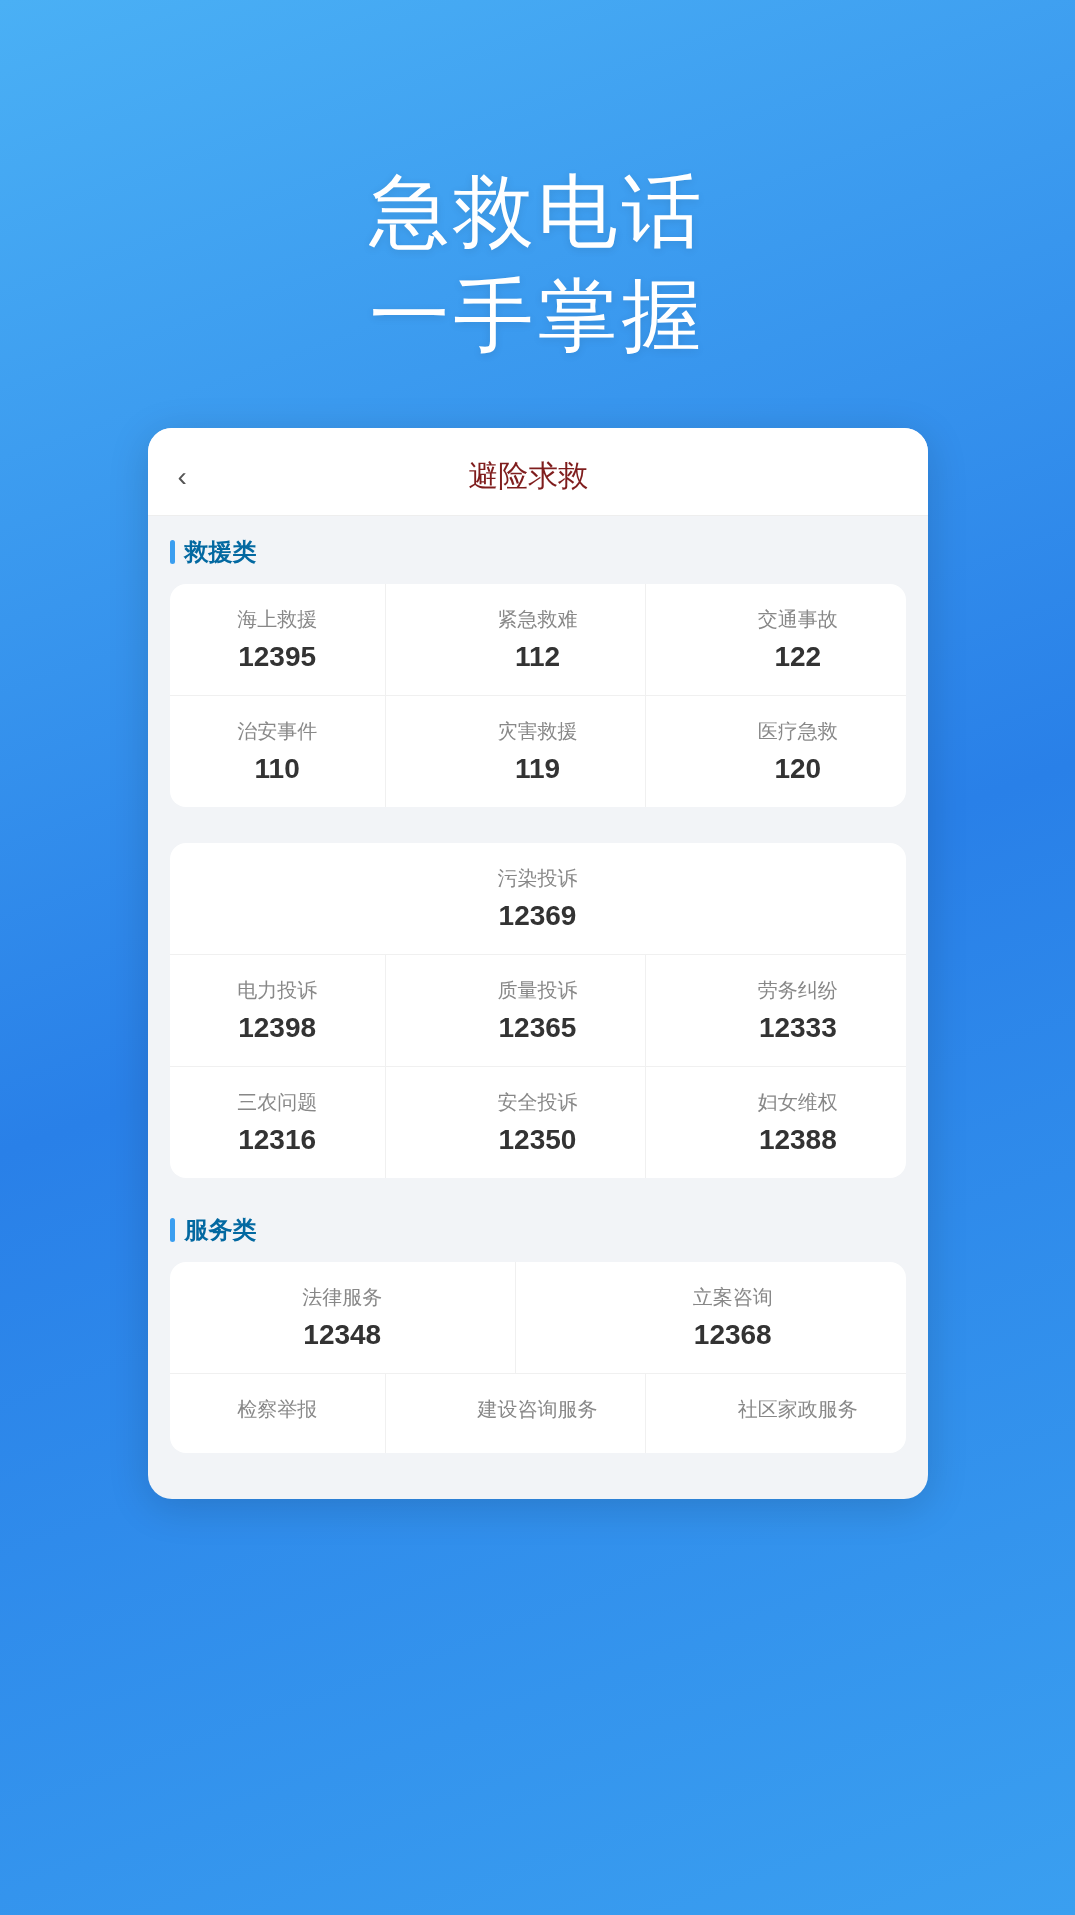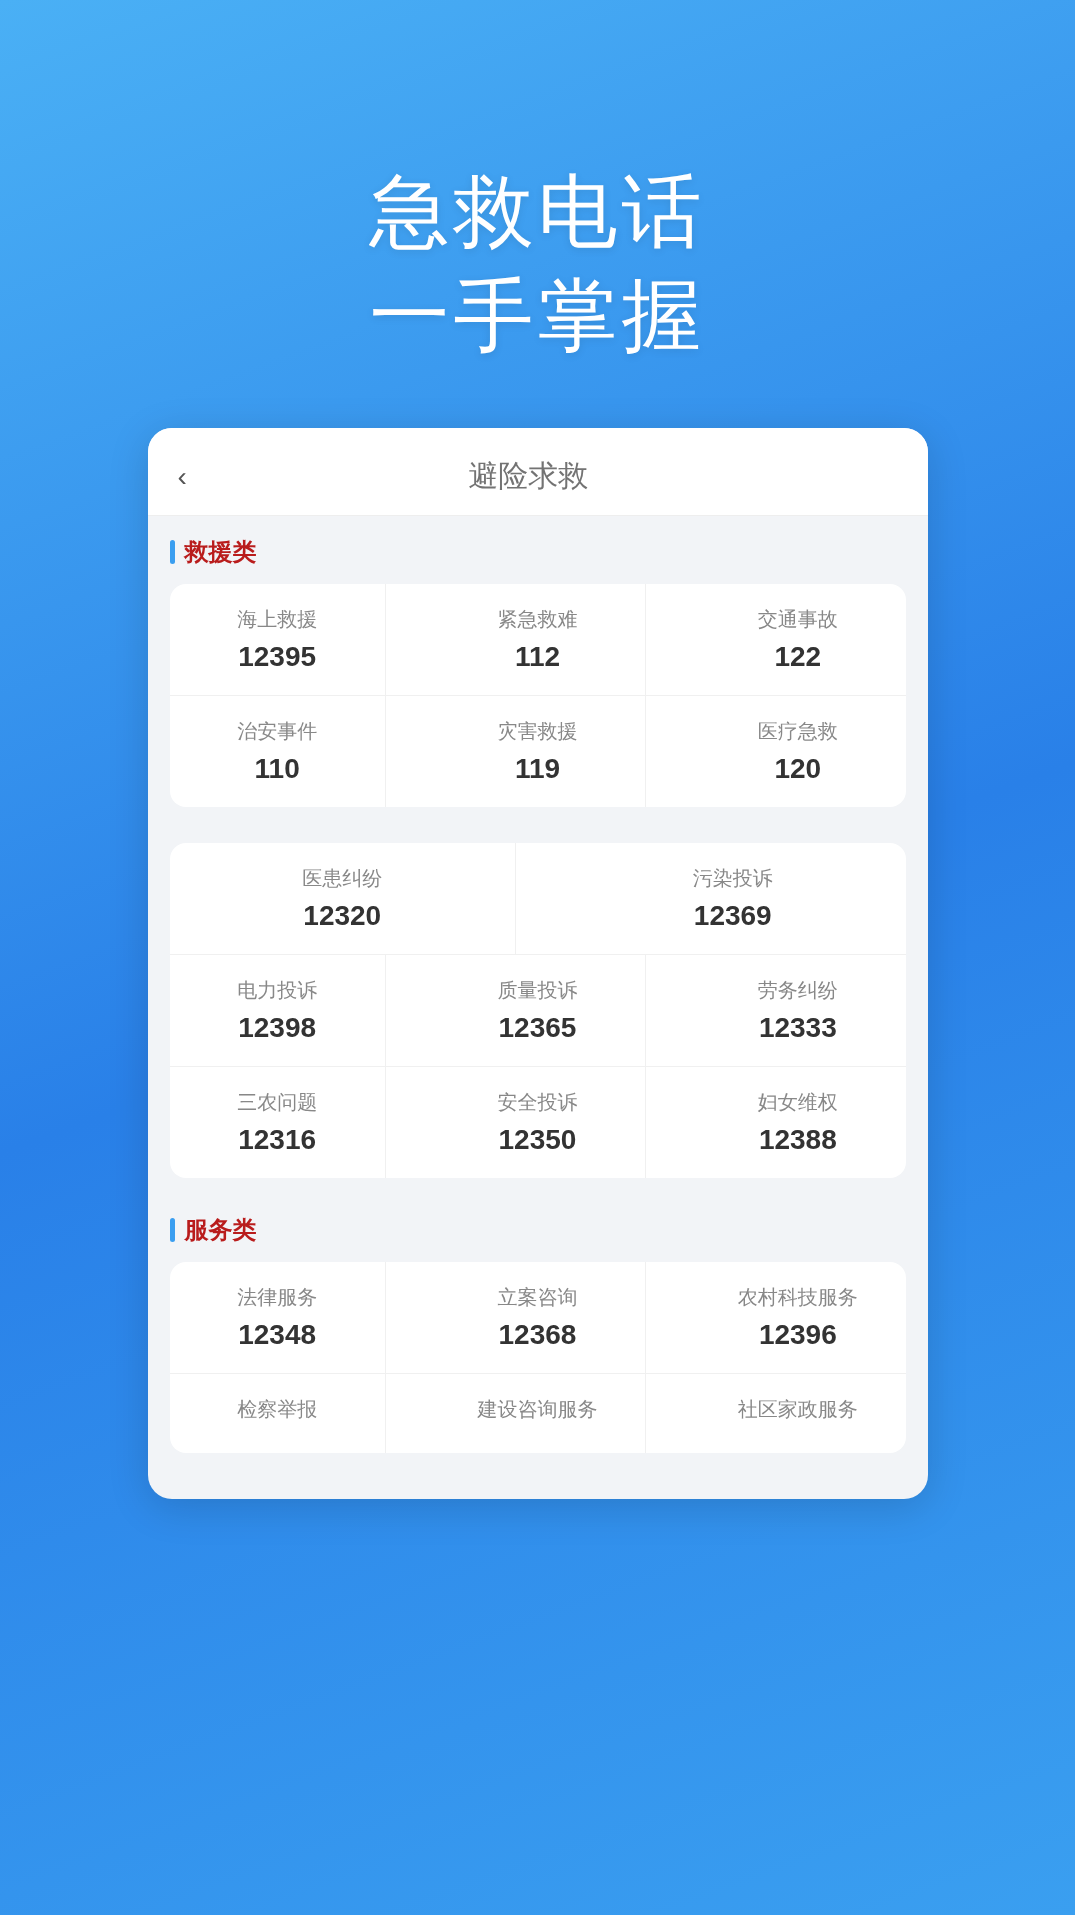--- a/index.html
+++ b/index.html
@@ -49,34 +49,34 @@
       color: #555;
       cursor: pointer;
       margin-right: 20px;
     }
 
     .card-title {
       flex: 1;
       text-align: center;
       font-size: 30px;
       font-weight: 500;
-      color: #737373;
+      color: #7f1d1d;
       margin-right: 48px;
     }
 
     .section {
       padding: 20px 22px 0 22px;
     }
 
     .section-label {
       display: flex;
       align-items: center;
       font-size: 24px;
       font-weight: 600;
-      color: #b91c1c;
+      color: #0369a1;
       margin-bottom: 16px;
     }
 
     .section-label::before {
       content: '';
       display: inline-block;
       width: 5px;
       height: 24px;
       background: #3a9ef0;
       border-radius: 3px;
@@ -176,24 +176,20 @@
         </div>
       </div>
     </div>
   </div>
 
   <div class="section">
     <div class="grid">
 
       <div class="grid-row">
         <div class="grid-cell">
-          <span class="cell-label">医患纠纷</span>
-          <span class="cell-number">12320</span>
-        </div>
-        <div class="grid-cell">
           <span class="cell-label">污染投诉</span>
           <span class="cell-number">12369</span>
         </div>
       </div>
 
       <div class="grid-row">
         <div class="grid-cell">
           <span class="cell-label">电力投诉</span>
           <span class="cell-number">12398</span>
         </div>
@@ -230,24 +226,20 @@
 
       <div class="grid-row">
         <div class="grid-cell">
           <span class="cell-label">法律服务</span>
           <span class="cell-number">12348</span>
         </div>
         <div class="grid-cell">
           <span class="cell-label">立案咨询</span>
           <span class="cell-number">12368</span>
         </div>
-        <div class="grid-cell">
-          <span class="cell-label">农村科技服务</span>
-          <span class="cell-number">12396</span>
-        </div>
       </div>
 
       <div class="grid-row">
         <div class="grid-cell">
           <span class="cell-label">检察举报</span>
           <span class="cell-number"></span>
         </div>
         <div class="grid-cell">
           <span class="cell-label">建设咨询服务</span>
           <span class="cell-number"></span>

